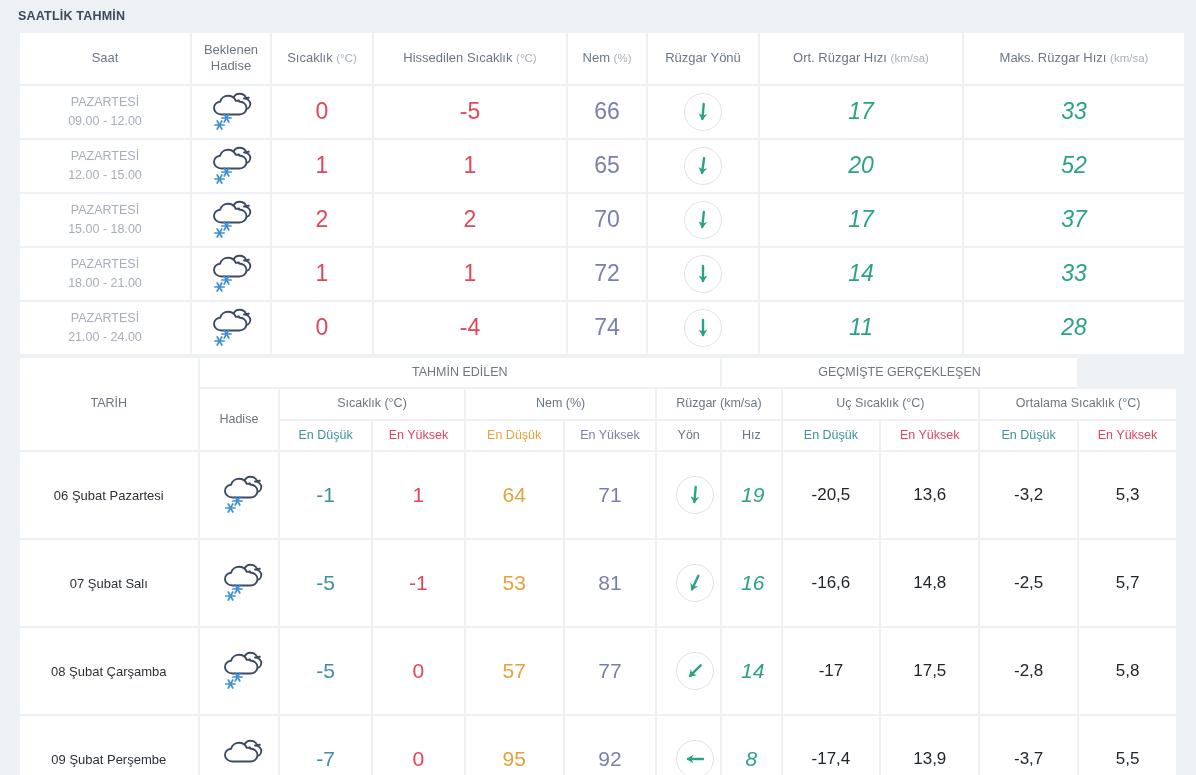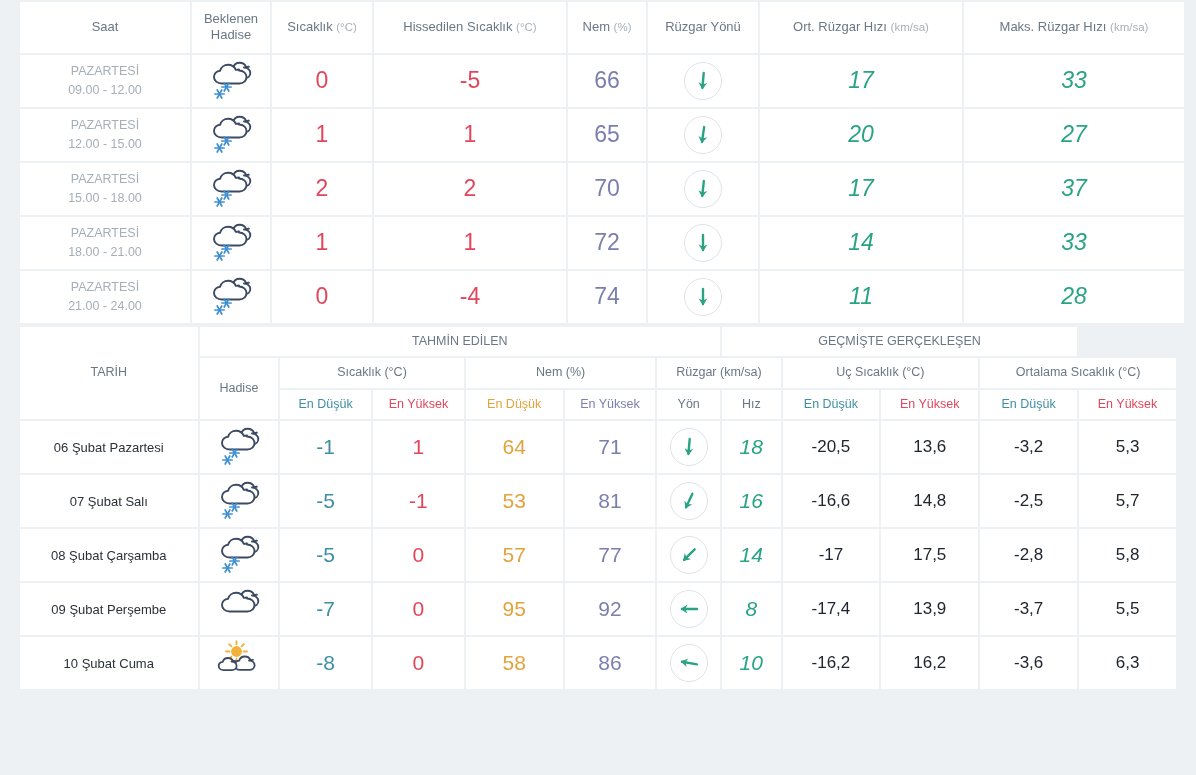--- a/index.html
+++ b/index.html
@@ -68,28 +68,29 @@
   
   .wicon { display: inline-block; line-height: 0; }
 
   
   #daily th { font-size: 12.5px; padding: 7px 4px; }
   #daily th.grp { font-size: 12.5px; color: #6b7785; }
   #daily th.sub-lo { color: #3f8fa3; }
   #daily th.sub-hi { color: #e2465b; }
   #daily th.sub-gold { color: #e2a33c; }
   #daily th.sub-pur { color: #7b7fae; }
-  #daily td { height: 41px; padding: 2px; }
+  #daily td { height: 41px; padding: 19px; }
   .dd-date { color: #2b3138; font-size: 13px; }
 </style>
 </head>
 <body>
 
 <div class="page">
 
+  <div class="section-title">SAATLİK TAHMİN</div>
 
   <table class="wx" id="hourly">
     <colgroup>
       <col style="width:170px">
         <col style="width:78px">
         <col style="width:100px">
       <col style="width:192px">
         <col style="width:78px">
         <col style="width:110px">
       <col style="width:202px">
@@ -187,21 +188,21 @@
               <span>
                 <svg width="22" height="22" viewBox="0 0 22 22">
                   <g transform="rotate(8 11 11)">
                     <line x1="11" y1="3" x2="11" y2="18" stroke="#2aa384" stroke-width="2.4" stroke-linecap="round"></line>
                     <path d="M11 19.4 L6.6 12.6 L11 14.6 L15.4 12.6 Z" fill="#2aa384"></path>
                   </g>
                 </svg>
               </span>
             </span></td>
           <td class="num-xl c-green">20</td>
-          <td class="num-xl c-green">27</td>
+          <td class="num-xl c-green">52</td>
         </tr>
         <tr>
           <td>
             <div class="hh-date">PAZARTESİ</div>
             <div class="hh-date">15.00 - 18.00</div>
           </td>
           <td><span class="wicon"><svg width="46" height="44" viewBox="0 0 46 44">
                 <path d="M36 10.5c3.6 0 6.3 2.5 6.3 5.6 0 3-2.5 5.4-6 5.4h-9.9c-3.5 0-6.4-2.4-6.4-5.4 0-2.8 2.2-5 5.1-5.3.8-2.9 3.4-5 6.6-5 2.9 0 5.5 1.8 6.5 4.3.7-.2 1.7-.3 2.6-.3z" fill="#fff" stroke="#3c4a63" stroke-width="1.9" stroke-linejoin="round"></path>
                 <path d="M31 13.5c4.3 0 7.5 2.9 7.5 6.6 0 3.6-3 6.4-7.1 6.4H13.6C9.4 26.5 6 23.6 6 20c0-3.3 2.6-5.9 6.1-6.3.9-3.4 4.1-5.9 7.9-5.9 3.5 0 6.6 2.1 7.8 5.1.9-.3 2-.4 3.2-.4z" fill="#fff" stroke="#3c4a63" stroke-width="1.9" stroke-linejoin="round"></path>
                 <g stroke="#3f8fd0" stroke-width="1.7" stroke-linecap="round">
@@ -371,21 +372,21 @@
           <td><span class="dial">
               <span>
                 <svg width="22" height="22" viewBox="0 0 22 22">
                   <g transform="rotate(5 11 11)">
                     <line x1="11" y1="3" x2="11" y2="18" stroke="#2aa384" stroke-width="2.4" stroke-linecap="round"></line>
                     <path d="M11 19.4 L6.6 12.6 L11 14.6 L15.4 12.6 Z" fill="#2aa384"></path>
                   </g>
                 </svg>
               </span>
             </span></td>
-          <td class="num-lg c-green">18</td>
+          <td class="num-lg c-green">19</td>
           <td class="c-dark">-20,5</td>
           <td class="c-dark">13,6</td>
           <td class="c-dark">-3,2</td>
           <td class="c-dark">5,3</td>
         </tr>
         <tr>
           <td class="dd-date">07 Şubat Salı</td>
           <td><span class="wicon"><svg width="46" height="44" viewBox="0 0 46 44">
                 <path d="M36 10.5c3.6 0 6.3 2.5 6.3 5.6 0 3-2.5 5.4-6 5.4h-9.9c-3.5 0-6.4-2.4-6.4-5.4 0-2.8 2.2-5 5.1-5.3.8-2.9 3.4-5 6.6-5 2.9 0 5.5 1.8 6.5 4.3.7-.2 1.7-.3 2.6-.3z" fill="#fff" stroke="#3c4a63" stroke-width="1.9" stroke-linejoin="round"></path>
                 <path d="M31 13.5c4.3 0 7.5 2.9 7.5 6.6 0 3.6-3 6.4-7.1 6.4H13.6C9.4 26.5 6 23.6 6 20c0-3.3 2.6-5.9 6.1-6.3.9-3.4 4.1-5.9 7.9-5.9 3.5 0 6.6 2.1 7.8 5.1.9-.3 2-.4 3.2-.4z" fill="#fff" stroke="#3c4a63" stroke-width="1.9" stroke-linejoin="round"></path>

